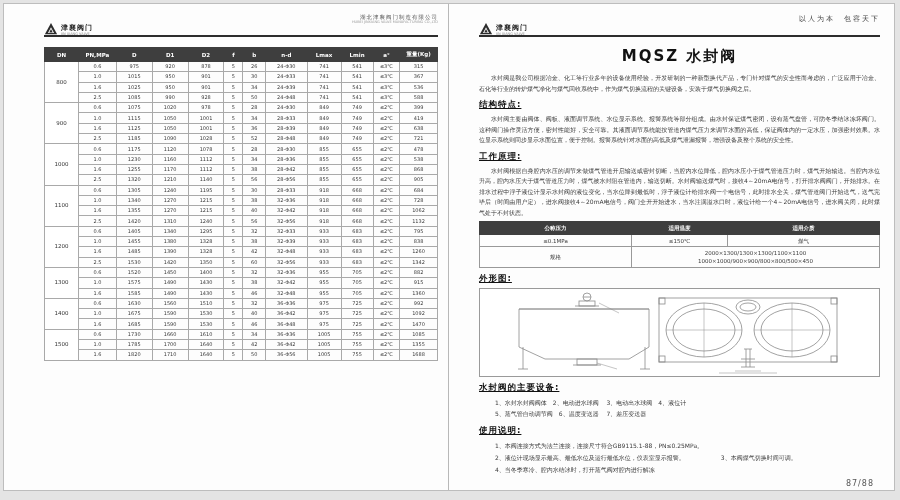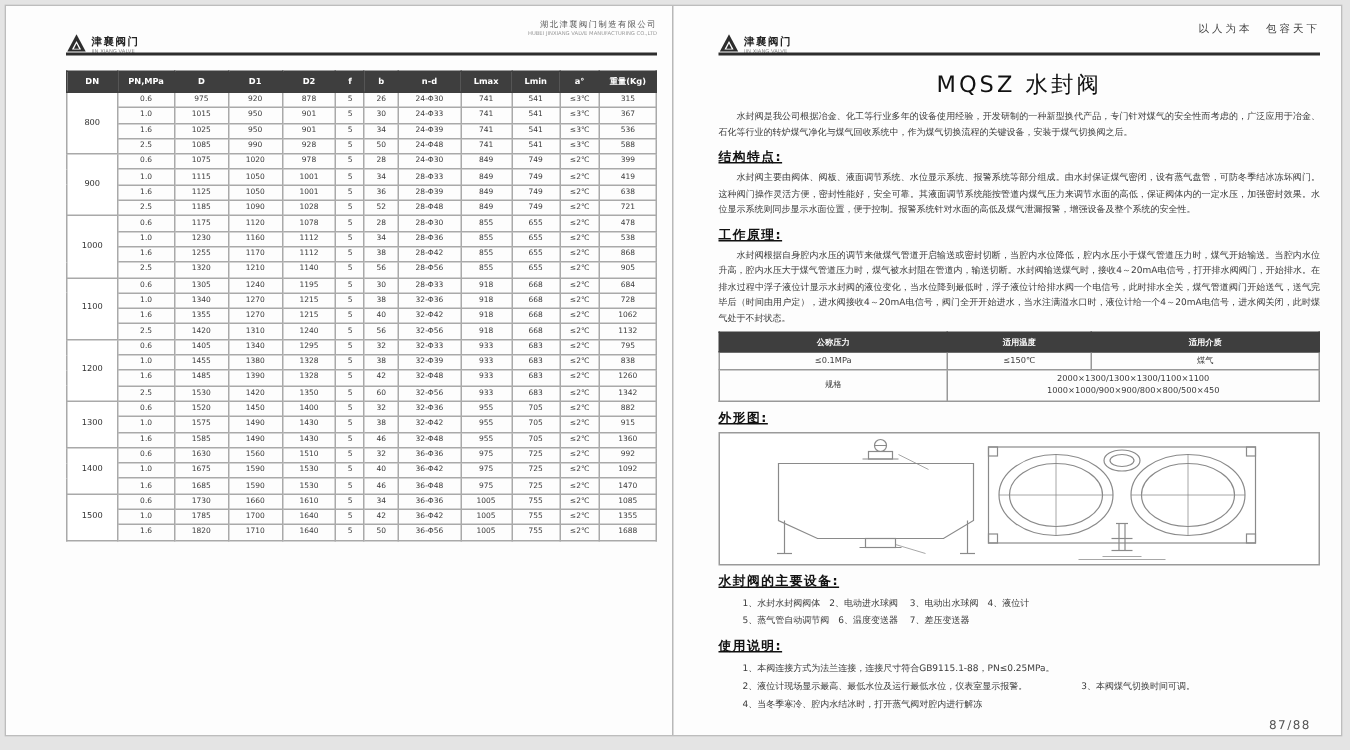--- a/index.html
+++ b/index.html
@@ -41,21 +41,21 @@
   }
   table.dim td{
     border:0.5px solid #a9a9a9;text-align:center;font-size:5px;
     height:9.3px;padding:0;color:#3a3a3a;line-height:9px;
     white-space:nowrap;overflow:hidden;
   }
   table.dim td.dn-cell{font-size:5.5px;color:#333;background:#fff;}
 
   
   .rp-body{position:absolute;top:38px;left:30px;right:14px;bottom:4px;}
-  .doc-title{text-align:center;font-size:15px;font-weight:normal;letter-spacing:2px;color:#111;margin:5px 0 7px 0;}
+  .doc-title{text-align:center;font-size:15px;font-weight:bold;letter-spacing:2px;color:#111;margin:5px 0 7px 0;}
   .para{font-size:6px;line-height:1.75;text-align:justify;text-indent:2em;color:#3a3a3a;margin:0 0 3px 0;}
   .sec-head{font-size:8.5px;font-weight:bold;color:#111;letter-spacing:1px;margin:5px 0 3px 0;text-decoration:underline;}
   table.params{width:100%;border-collapse:collapse;table-layout:fixed;margin:2px 0 2px 0;}
   table.params th{background:#3e3e3e;color:#fff;font-size:5.5px;font-weight:bold;height:12px;border:1px solid #3e3e3e;padding:0;}
   table.params td{border:0.5px solid #999;text-align:center;font-size:5.5px;color:#3a3a3a;padding:1.5px 0;line-height:1.5;}
   .outline-box{border:1px solid #9a9a9a;height:87px;margin:2px 0 3px 0;position:relative;background:#fff;}
   .outline-box svg{display:block;width:100%;height:100%;}
   .list-line{font-size:6px;line-height:1.95;color:#3a3a3a;padding-left:16px;white-space:pre-wrap;}
   .page-num{text-align:right;font-size:8px;color:#555;margin-top:4px;padding-right:6px;letter-spacing:1px;}
 </style>

